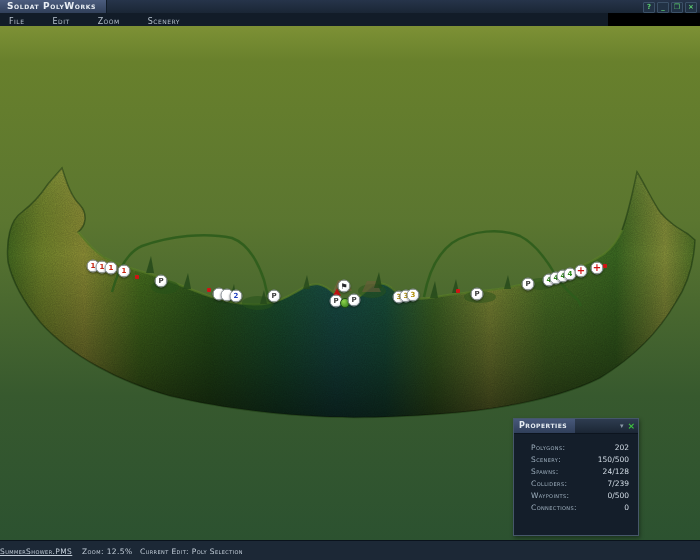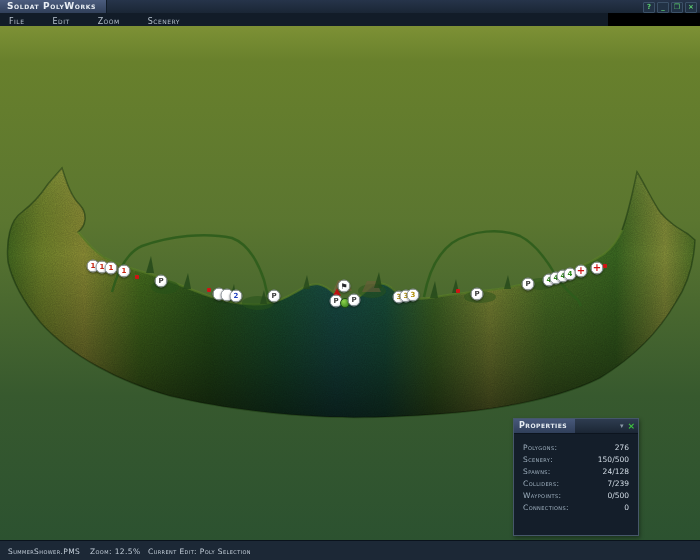--- a/index.html
+++ b/index.html
@@ -55,28 +55,28 @@
   .props-title{position:relative;height:14px;background:linear-gradient(#2e3c50,#1b2634);
          border-bottom:1px solid #0c141e;}
   .props-title-box{position:absolute;left:0;top:0;height:14px;line-height:14px;padding:0 8px 0 5px;
          background:linear-gradient(#47587a,#303f5a);font-size:8px;font-weight:bold;
          letter-spacing:.5px;color:#e6ecf2;}
   .props-btns{position:absolute;right:3px;top:0;height:14px;display:flex;align-items:center;gap:4px;}
   .props-collapse{font-size:7px;color:#8c9aa8;font-variant:normal;}
   .props-close{font-size:9px;font-weight:bold;color:#3fc43f;font-variant:normal;line-height:1;}
   .props-rows{padding:8px 9px 0 9px;}
   .prow{display:flex;justify-content:space-between;height:12px;line-height:12px;}
-  .prow .lab{font-size:7.5px;letter-spacing:.4px;color:#9fb0bf;}
+  .prow .lab{font-size:7.5px;letter-spacing:.4px;color:#9fb0bf;margin-left:8px;}
   .prow .val{font-size:7.5px;color:#d3dde6;font-variant:normal;}
 
   
   .statusbar{position:absolute;left:0;top:540px;width:700px;height:20px;
          background:#1c2836;border-top:1px solid #0a121c;display:flex;align-items:center;}
   .status-item{font-size:7.5px;letter-spacing:.4px;color:#c4cfda;white-space:nowrap;}
-  .st-file{margin-left:8px;width:82px;}
+  .st-file{width:82px;text-decoration:underline;}
   .st-zoom{width:58px;}
   .st-tool{}
 </style>
 </head>
 <body>
 
 <div class="app">
 
   <div class="titlebar">
     <div class="title-box">Soldat PolyWorks</div>
@@ -295,21 +295,21 @@
     <div class="props-title">
       <span class="props-title-box">Properties</span>
       <span class="props-btns">
         <span class="props-collapse">▾</span>
         <span class="props-close">×</span>
       </span>
     </div>
     <div class="props-rows">
       <div class="prow">
         <span class="lab">Polygons:</span>
-        <span class="val">276</span>
+        <span class="val">202</span>
       </div>
       <div class="prow">
         <span class="lab">Scenery:</span>
         <span class="val">150/500</span>
       </div>
       <div class="prow">
         <span class="lab">Spawns:</span>
         <span class="val">24/128</span>
       </div>
       <div class="prow">

